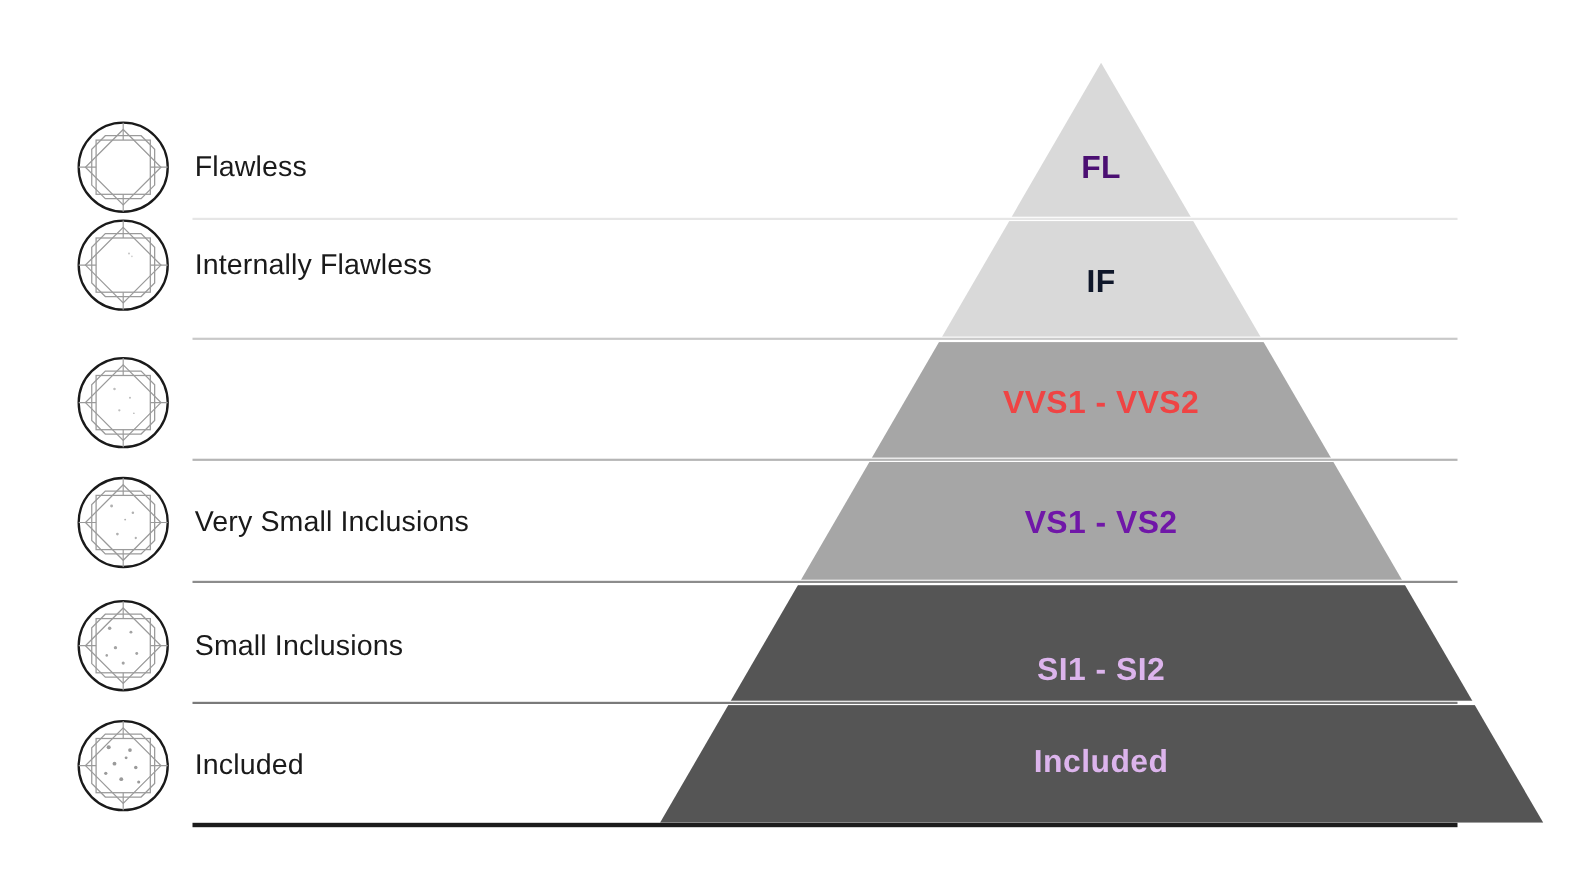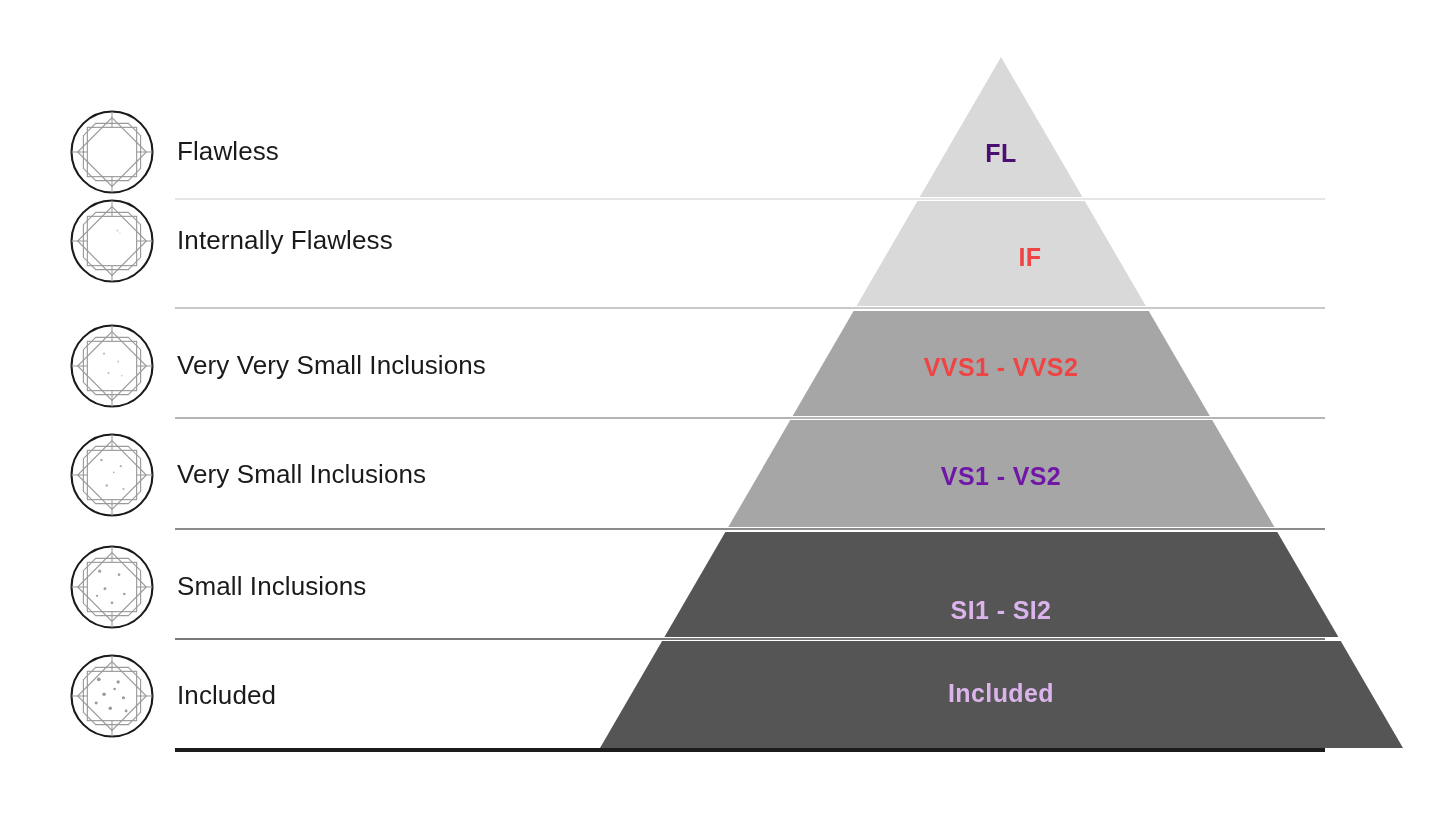--- a/index.html
+++ b/index.html
@@ -22,21 +22,21 @@
   .icon-wrap{position:absolute;left:68px;width:88px;height:88px;}
   .icon-wrap svg{display:block;width:88px;height:88px;}
   .row-label{
     position:absolute;left:177px;font-size:26px;color:#1a1a1a;
     letter-spacing:.1px;white-space:nowrap;font-weight:400;
   }
 
   
   .tier-label{
     position:absolute;text-align:left;font-weight:bold;
-    font-size:25px;letter-spacing:.4px;white-space:nowrap;
+    font-size:29px;letter-spacing:.4px;white-space:nowrap;
     transform:translate(-50%,-50%);
   }
 </style>
 </head>
 <body>
 
 <div id="stage">
 
   <svg class="pyramid-svg" viewBox="0 0 1445 813" preserveAspectRatio="none" aria-hidden="true">
     <defs>
@@ -115,21 +115,20 @@
             <line x1="78" y1="50" x2="96" y2="50"></line>
         </g>
         <g fill="#bdbdbd">
           <circle cx="41" cy="36" r="1.3"></circle>
             <circle cx="57" cy="45" r="1.1"></circle>
           <circle cx="46" cy="58" r="1.2"></circle>
             <circle cx="61" cy="61" r="0.9"></circle>
         </g>
       </svg>
     </span>
-    <span class="row-label">Very Very Small Inclusions</span>
   </div>
 
   <div class="row" style="top:420px;">
     <span class="icon-wrap">
       <svg viewBox="0 0 100 100">
         <circle cx="50" cy="50" r="46" fill="#ffffff" stroke="#1a1a1a" stroke-width="2.4"></circle>
         <rect x="22" y="22" width="56" height="56" fill="none" stroke="#9a9a9a" stroke-width="1.3"></rect>
         <polygon points="50,11 89,50 50,89 11,50" fill="none" stroke="#9a9a9a" stroke-width="1.3"></polygon>
         <polygon points="31.5,17.5 68.5,17.5 82.5,31.5 82.5,68.5 68.5,82.5 31.5,82.5 17.5,68.5 17.5,31.5" fill="none" stroke="#9a9a9a" stroke-width="1.3"></polygon>
         <g stroke="#9a9a9a" stroke-width="1.2">
@@ -198,19 +197,19 @@
             <circle cx="32" cy="58" r="1.7"></circle>
           <circle cx="66" cy="67" r="1.6"></circle>
             <circle cx="53" cy="42" r="1.5"></circle>
         </g>
       </svg>
     </span>
     <span class="row-label">Included</span>
   </div>
 
   <div class="tier-label" style="left:1001px;top:153px;color:#4b0f72;">FL</div>
-  <div class="tier-label" style="left:1030px;top:257px;color:#ef4444;">IF</div>
+  <div class="tier-label" style="left:1001px;top:257px;color:#0f172a;">IF</div>
   <div class="tier-label" style="left:1001px;top:367px;color:#ef4444;">VVS1 - VVS2</div>
   <div class="tier-label" style="left:1001px;top:476px;color:#7017a8;">VS1 - VS2</div>
   <div class="tier-label" style="left:1001px;top:610px;color:#dcb4ec;">SI1 - SI2</div>
   <div class="tier-label" style="left:1001px;top:693px;color:#dcb4ec;">Included</div>
 
 </div>
 
 </body></html>

